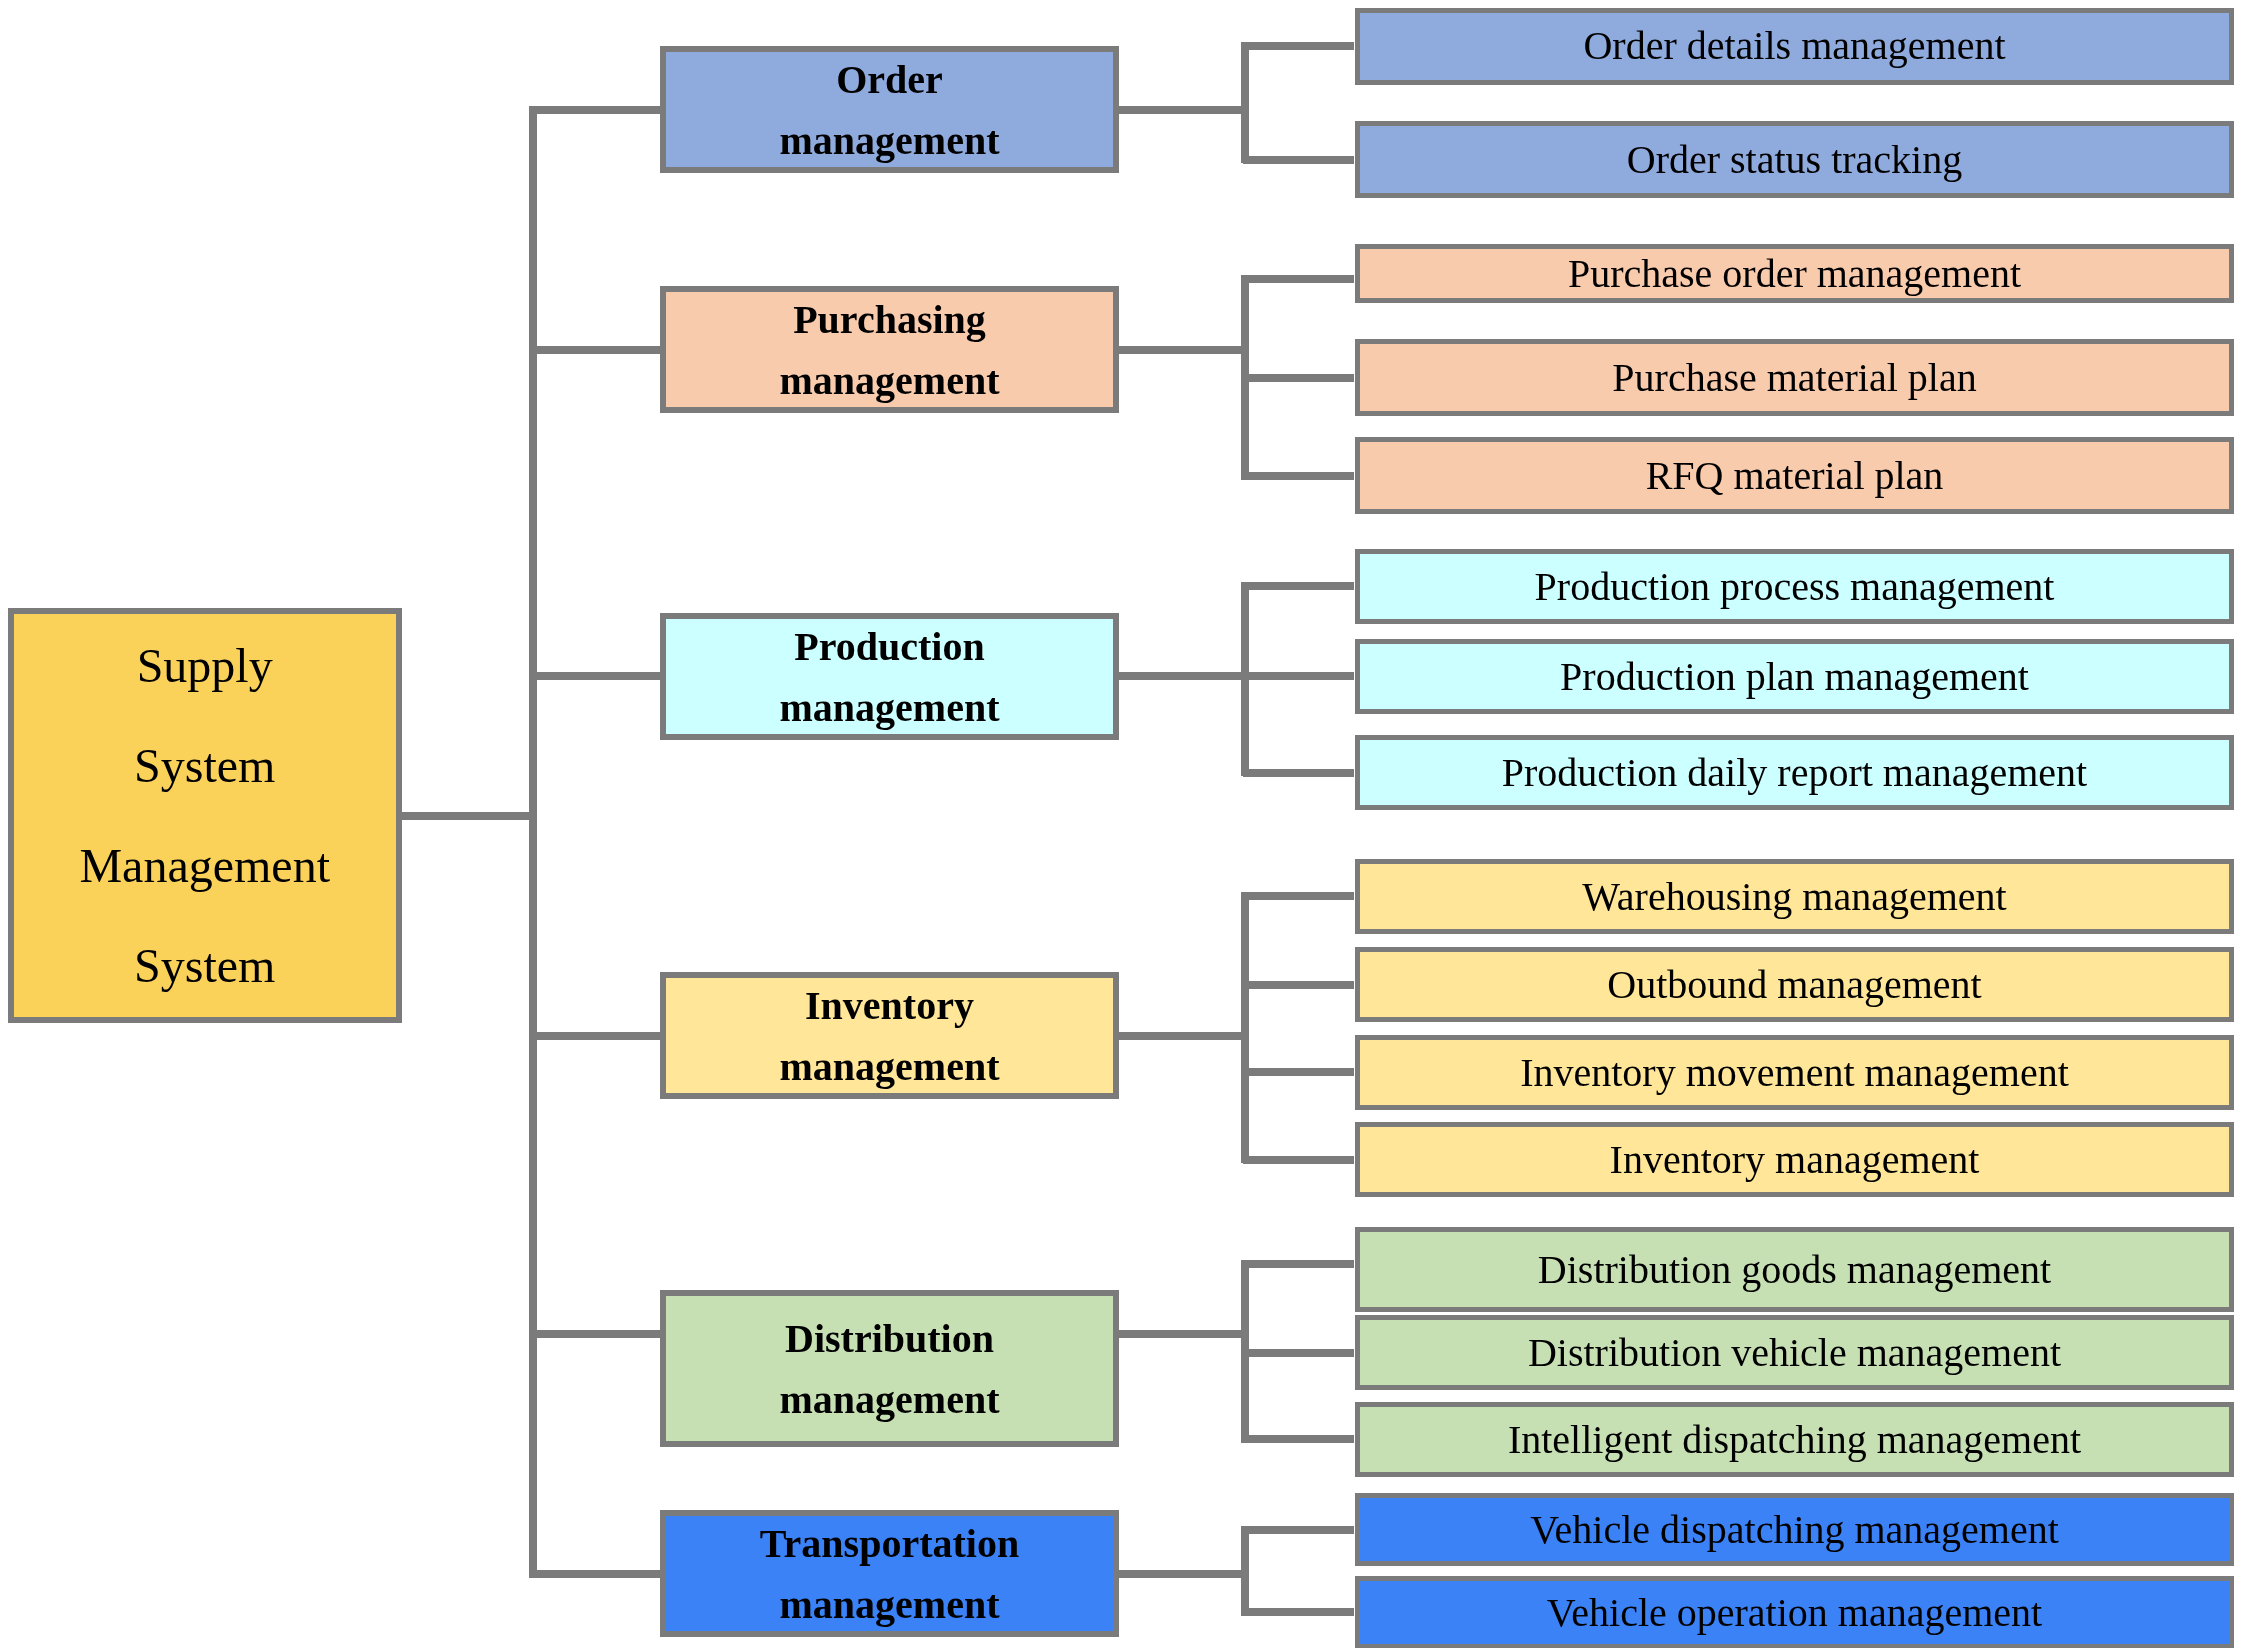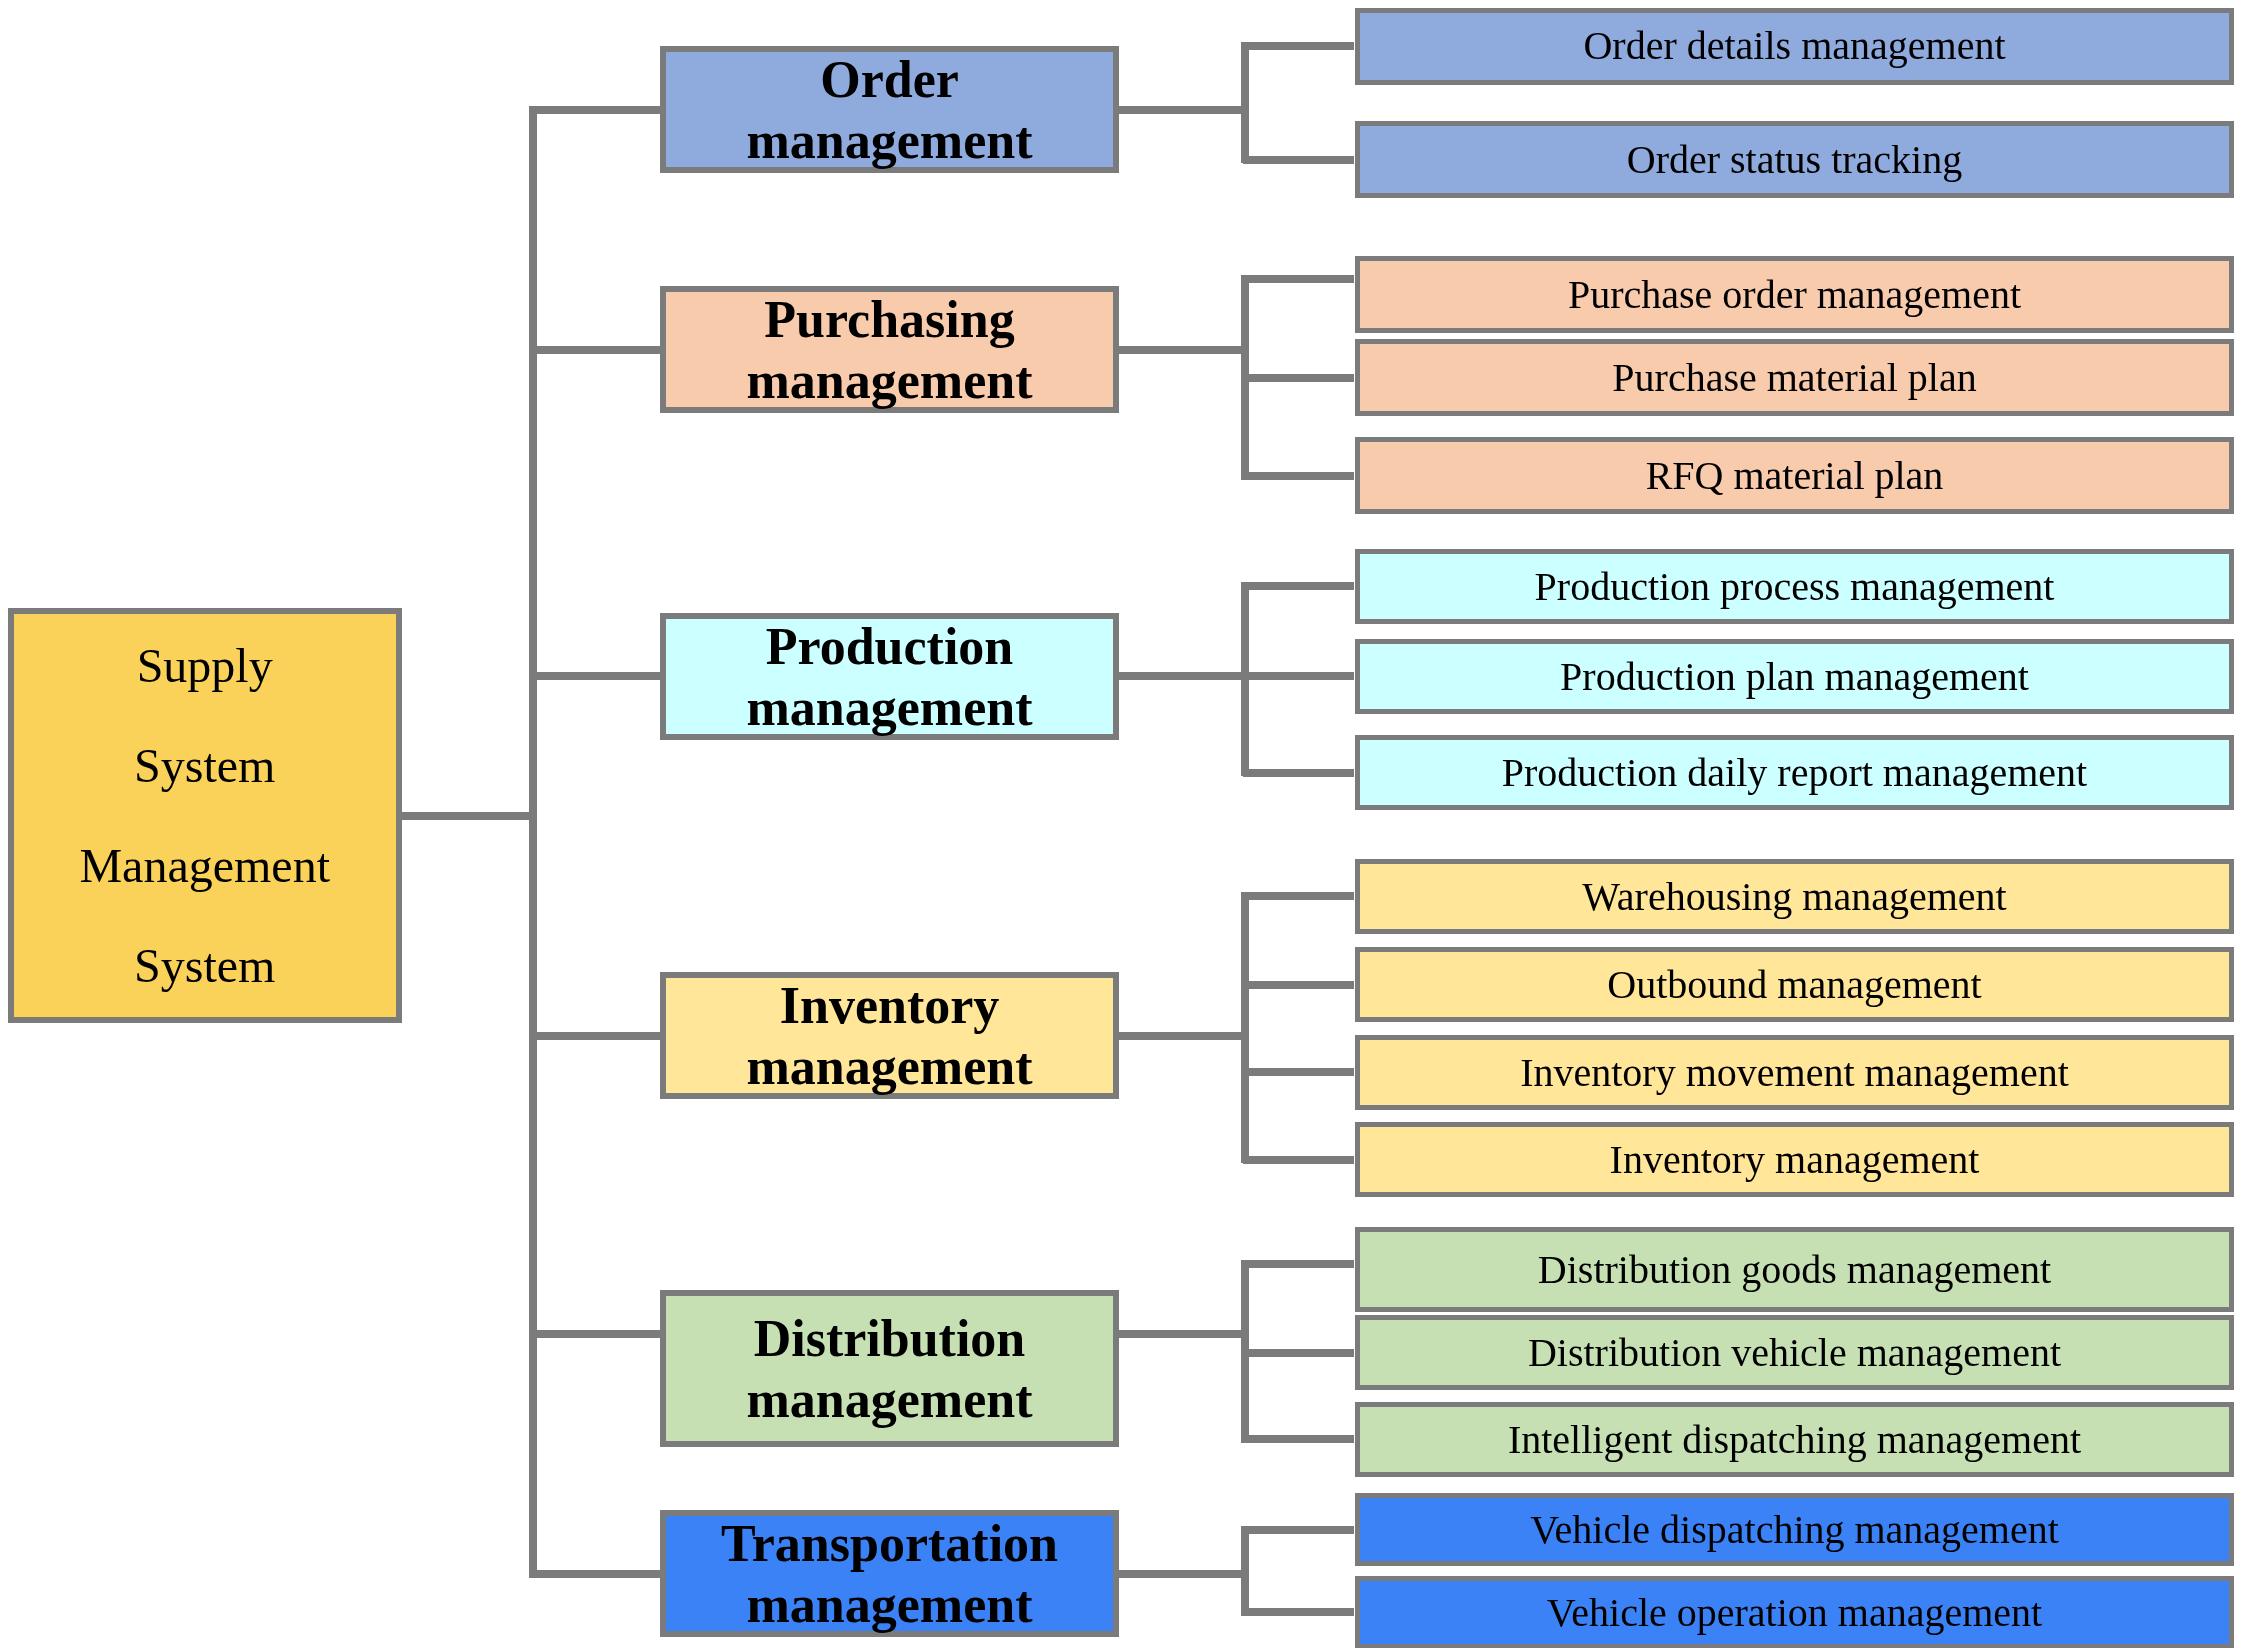--- a/index.html
+++ b/index.html
@@ -27,21 +27,21 @@
     color: #000000;
     white-space: nowrap;
   }
   .root-box {
     font-weight: normal;
     font-size: 48px;
     line-height: 100px;
   }
   .branch-box {
     font-weight: bold;
-    font-size: 52px;
+    font-size: 40px;
     line-height: 61px;
   }
   .leaf-box {
     border-width: 5.8px;
     font-size: 40px;
     line-height: 50px;
   }
   .line {
     position: absolute;
     background: #7b7b7b;
@@ -131,21 +131,21 @@
     <div>management</div>
   </div>
   <div class="node branch-box f-lpeach" style="left:660px;top:1510px;width:459px;height:127px;">
     <div>Transportation</div>
     <div>management</div>
   </div>
 
   <div class="node leaf-box f-blue" style="left:1355px;top:7.7px;width:879px;height:77px;">Order details management</div>
   <div class="node leaf-box f-blue" style="left:1355px;top:121px;width:879px;height:77px;">Order status tracking</div>
 
-  <div class="node leaf-box f-peach" style="left:1355px;top:256px;width:879px;height:77px;">Purchase order management</div>
+  <div class="node leaf-box f-peach" style="left:1355px;top:244px;width:879px;height:59px;">Purchase order management</div>
   <div class="node leaf-box f-peach" style="left:1355px;top:339px;width:879px;height:77px;">Purchase material plan</div>
   <div class="node leaf-box f-peach" style="left:1355px;top:437px;width:879px;height:77px;">RFQ material plan</div>
 
   <div class="node leaf-box f-cyan" style="left:1355px;top:549px;width:879px;height:75px;">Production process management</div>
   <div class="node leaf-box f-cyan" style="left:1355px;top:639px;width:879px;height:75px;">Production plan management</div>
   <div class="node leaf-box f-cyan" style="left:1355px;top:735px;width:879px;height:75px;">Production daily report management</div>
 
   <div class="node leaf-box f-yellow" style="left:1355px;top:859px;width:879px;height:75px;">Warehousing management</div>
   <div class="node leaf-box f-yellow" style="left:1355px;top:947px;width:879px;height:75px;">Outbound management</div>
   <div class="node leaf-box f-yellow" style="left:1355px;top:1035px;width:879px;height:75px;">Inventory movement management</div>

